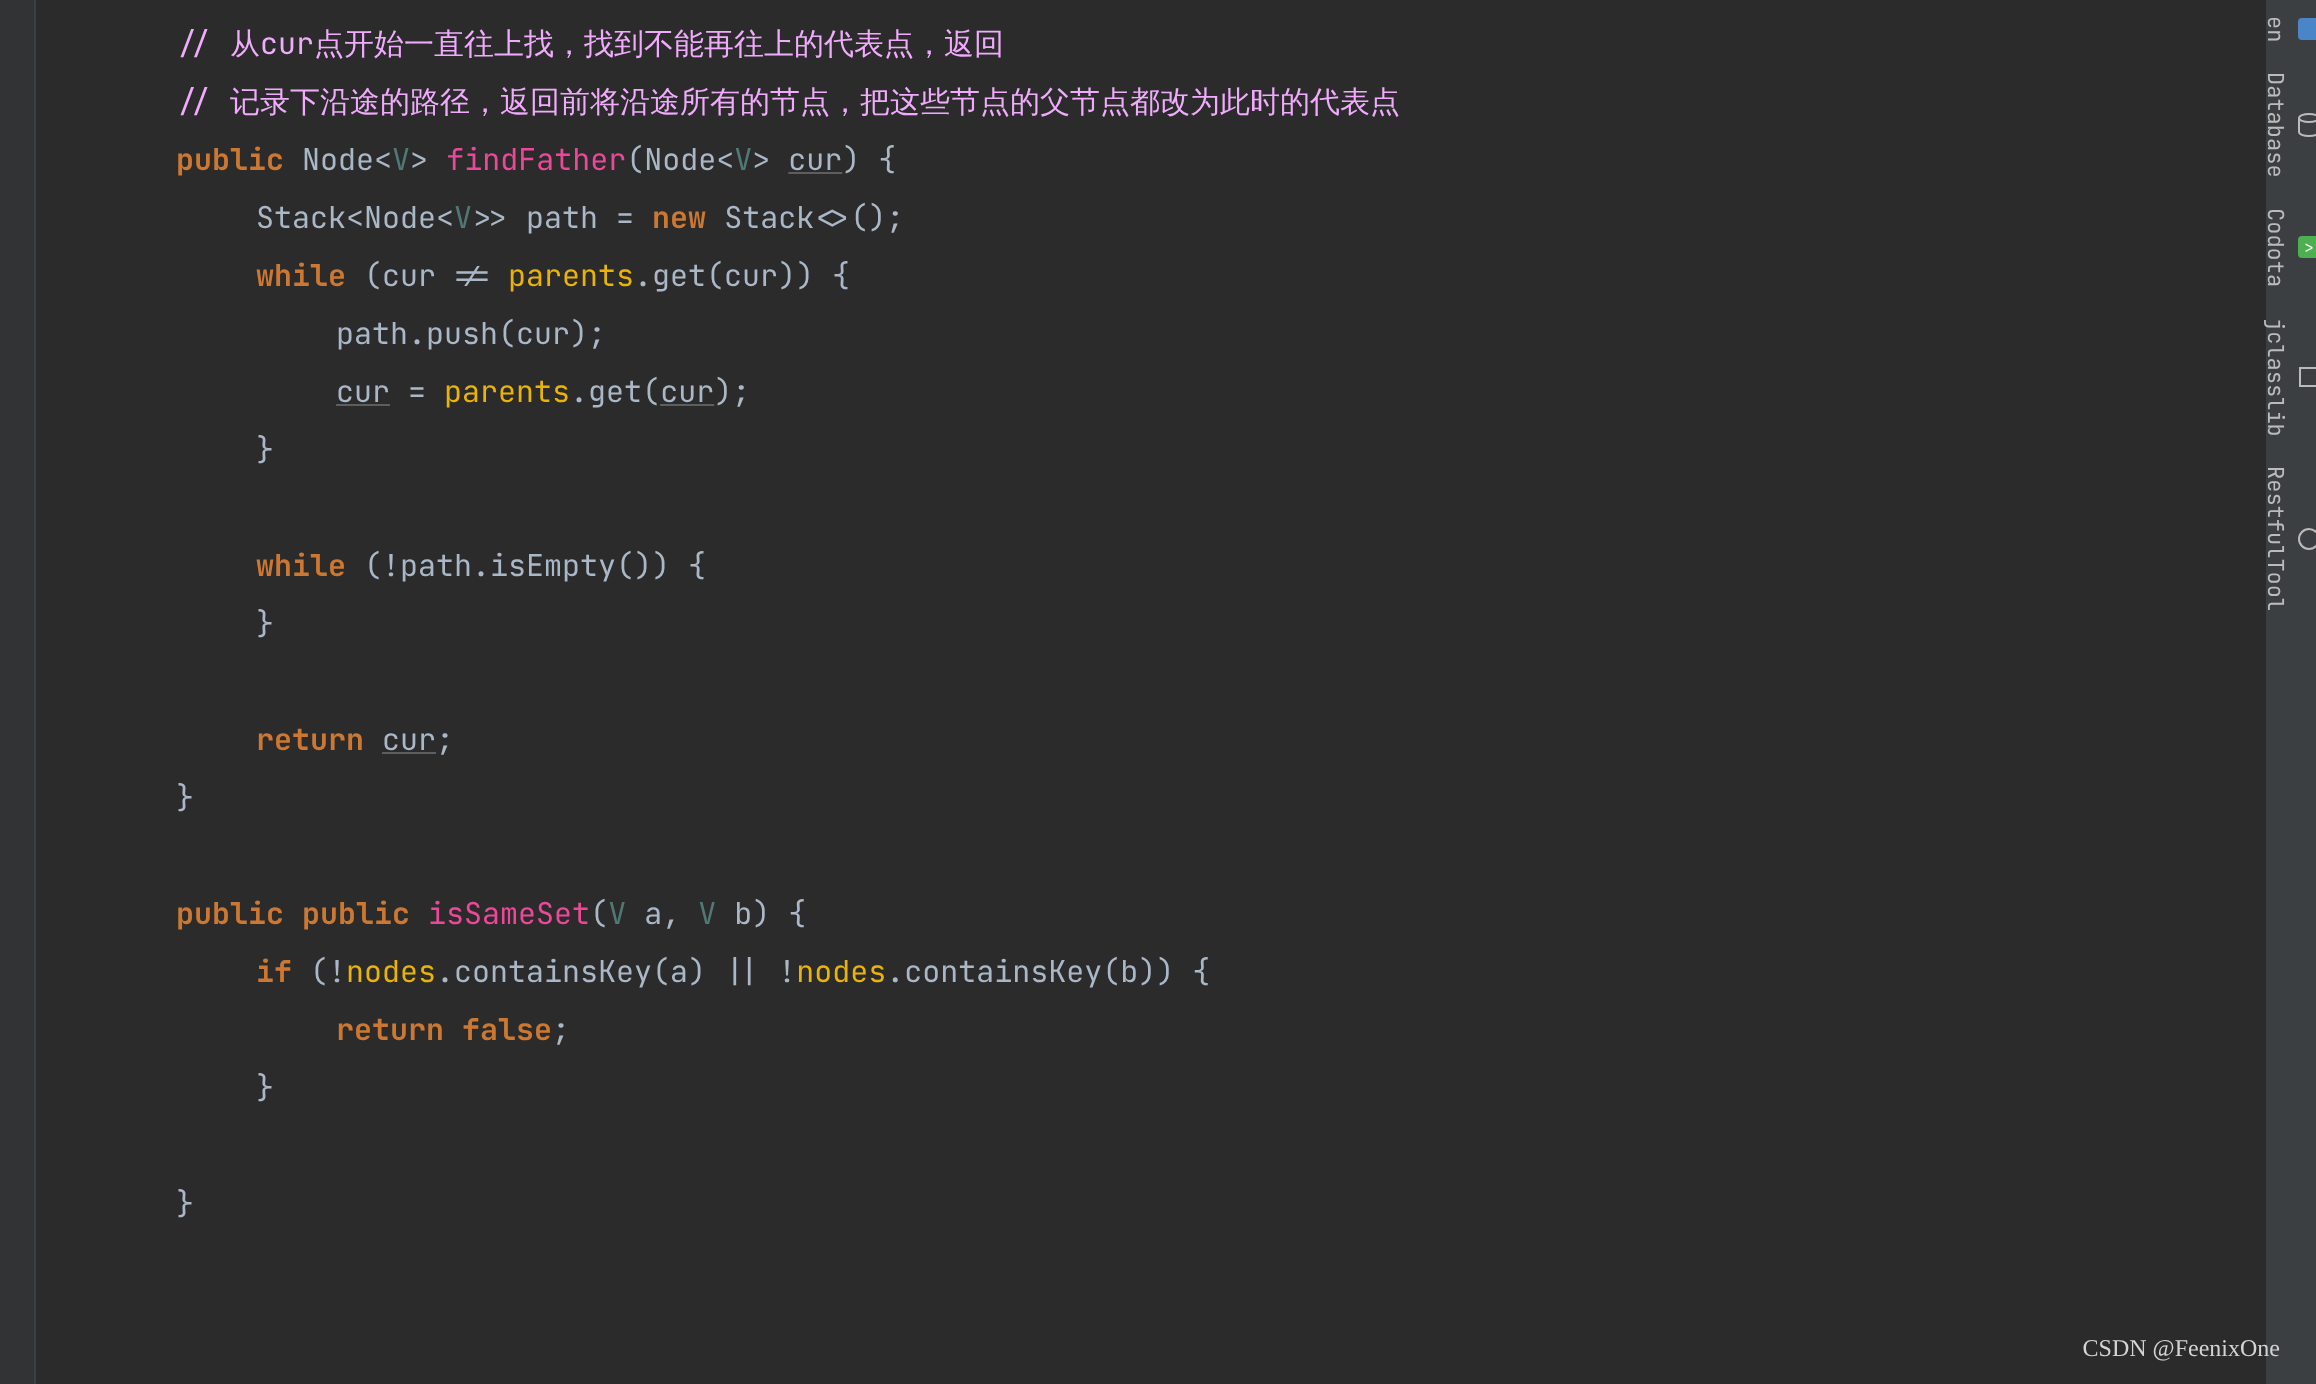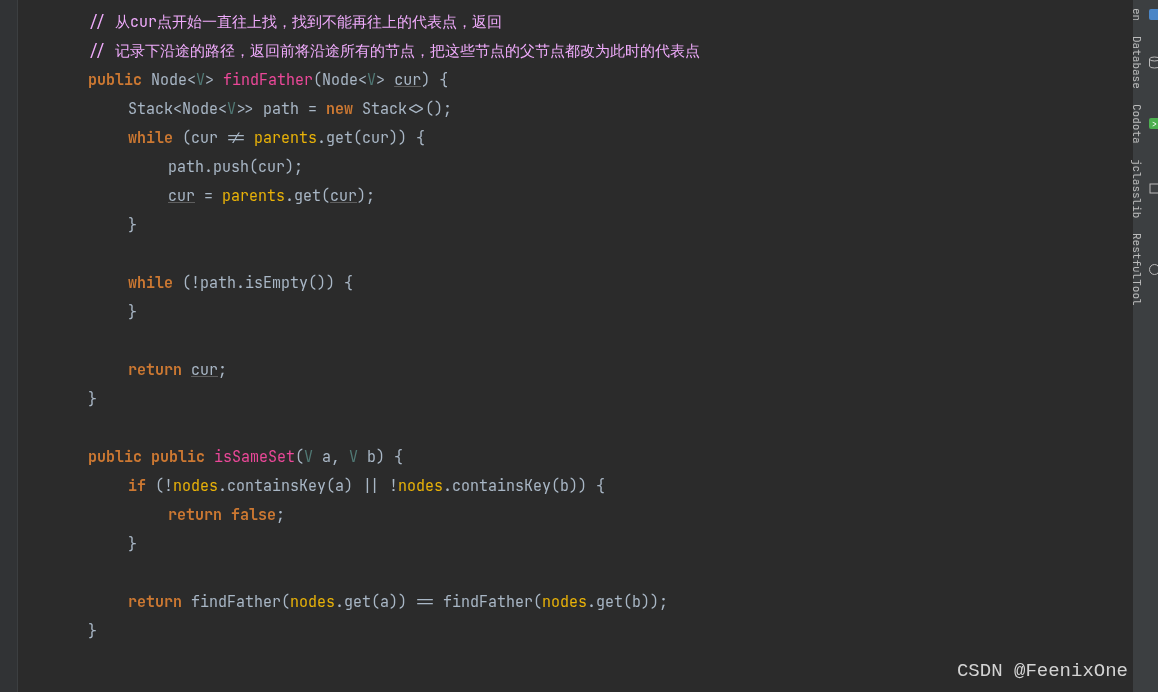--- a/index.html
+++ b/index.html
@@ -71,24 +71,24 @@
       width: 13px;
       height: 13px;
       display: flex;
       align-items: center;
       justify-content: center;
       writing-mode: horizontal-tb;
     }
     .watermark {
       position: absolute;
       bottom: 10px;
-      right: 30px;
+      right: 18px;
       color: #dddddd;
-      font-size: 19px;
-      font-family: Liberation Mono, monospace;
+      font-size: 12px;
+      font-family: Liberation Serif, serif;
       opacity: 0.95;
       pointer-events: none;
     }
   </style>
 </head>
 <body>
 
 <div class="editor-container">
   <div class="gutter"></div>
   <div class="code-area" id="code-area">
@@ -105,21 +105,20 @@
       <div class="line" style="padding-left: 110px;"><span>}</span></div>
       <div class="line" style="padding-left: 110px;"></div>
       <div class="line" style="padding-left: 110px;"><span class="keyword">return </span><span class="underline">cur</span><span>;</span></div>
       <div class="line" style="padding-left: 70px;"><span>}</span></div>
       <div class="line" style="padding-left: 70px;"></div>
       <div class="line" style="padding-left: 70px;"><span class="keyword">public </span><span class="keyword">public </span><span class="method">isSameSet</span><span>(</span><span class="generic">V </span><span>a, </span><span class="generic">V </span><span>b) {</span></div>
       <div class="line" style="padding-left: 110px;"><span class="keyword">if </span><span>(!</span><span class="param">nodes</span><span>.containsKey(a) || !</span><span class="param">nodes</span><span>.containsKey(b)) {</span></div>
       <div class="line" style="padding-left: 150px;"><span class="keyword">return false</span><span>;</span></div>
       <div class="line" style="padding-left: 110px;"><span>}</span></div>
       <div class="line" style="padding-left: 110px;"></div>
-      <div class="line" style="padding-left: 110px;"><span class="keyword">return </span><span>findFather(</span><span class="param">nodes</span><span>.get(a)) == findFather(</span><span class="param">nodes</span><span>.get(b));</span></div>
       <div class="line" style="padding-left: 70px;"><span>}</span></div>
     </div>
   <div class="sidebar-right" id="sidebar-right">
       <div class="tool-tab">
         <div class="tool-icon">
           <svg width="13" height="13" viewBox="0 0 13 13">
             <rect x="1" y="1" width="11" height="11" rx="2" fill="#4a86c7"></rect>
           </svg>
         </div>
         <span>en</span>

